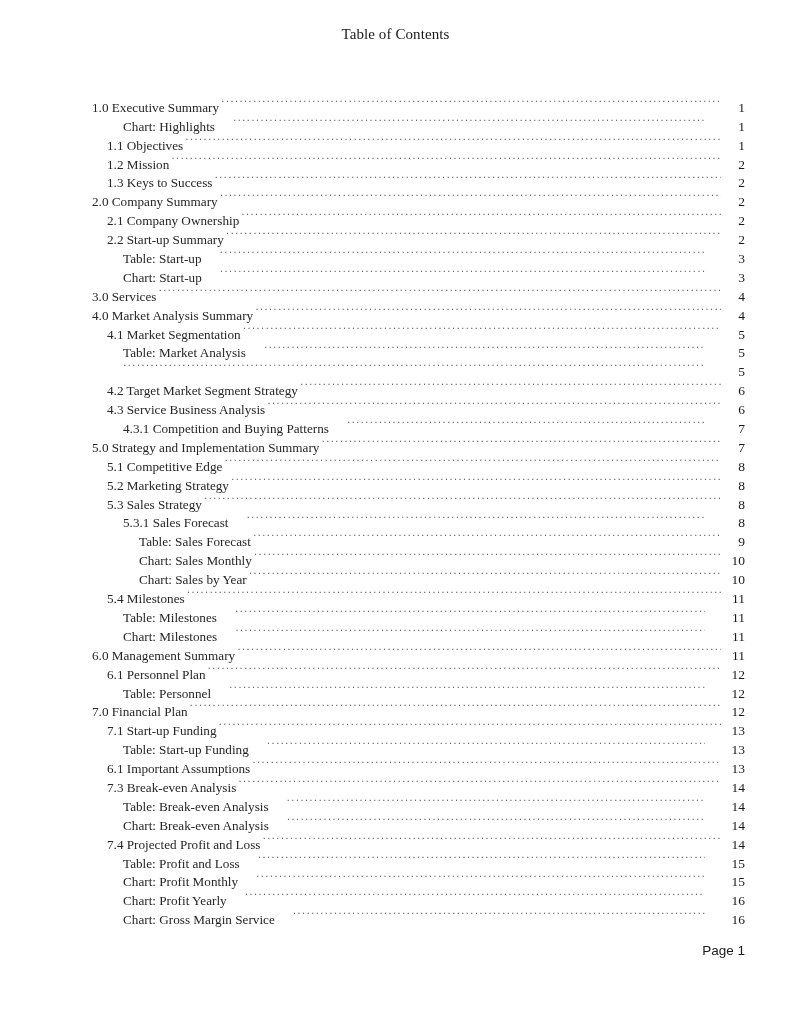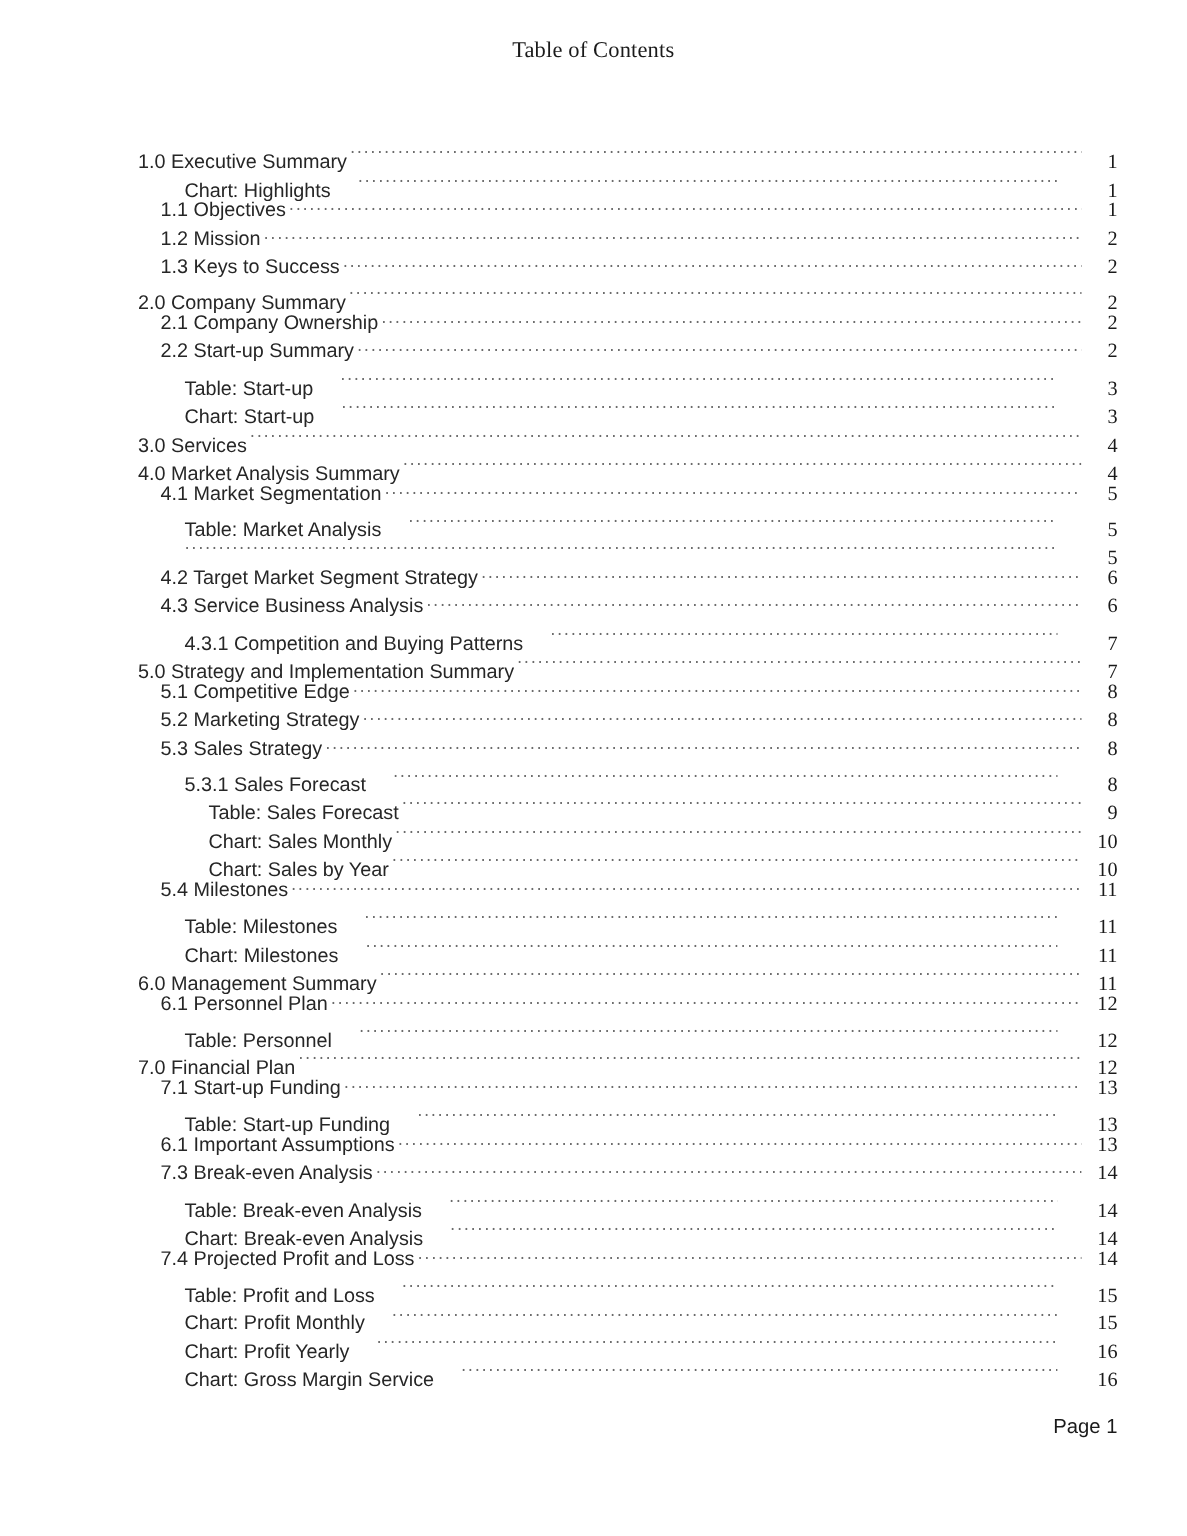--- a/index.html
+++ b/index.html
@@ -35,21 +35,21 @@
   .toc-row {
     display: flex;
     align-items: baseline;
     height: 18.9px;
     line-height: 18.9px;
     padding-right: 46px;
     box-sizing: border-box;
     white-space: nowrap;
   }
   .toc-label {
-    font-family: Liberation Sans, sans-serif;
+    font-family: Liberation Serif, serif;
     font-size: 13.2px;
     color: #262626;
     flex: 0 0 auto;
     padding-right: 2px;
   }
   .toc-leader {
     flex: 1 1 auto;
     min-width: 4px;
     position: relative;
     overflow: hidden;
@@ -71,21 +71,21 @@
   .toc-page {
     font-family: "Liberation Serif", "DejaVu Serif", serif;
     font-size: 13.5px;
     color: #1a1a1a;
     flex: 0 0 auto;
     width: 20px;
     text-align: right;
     padding-left: 4px;
   }
   .lvl-1 { padding-left: 92px; }
-  .lvl-2 { padding-left: 107px; align-items: center; }
+  .lvl-2 { padding-left: 107px; }
   .lvl-3 { padding-left: 123px; gap: 16px; }
   .lvl-4 { padding-left: 139px; }
 
   .footer {
     position: absolute;
     left: 0;
     top: 943px;
     width: 791px;
     padding-right: 46px;
     box-sizing: border-box;

